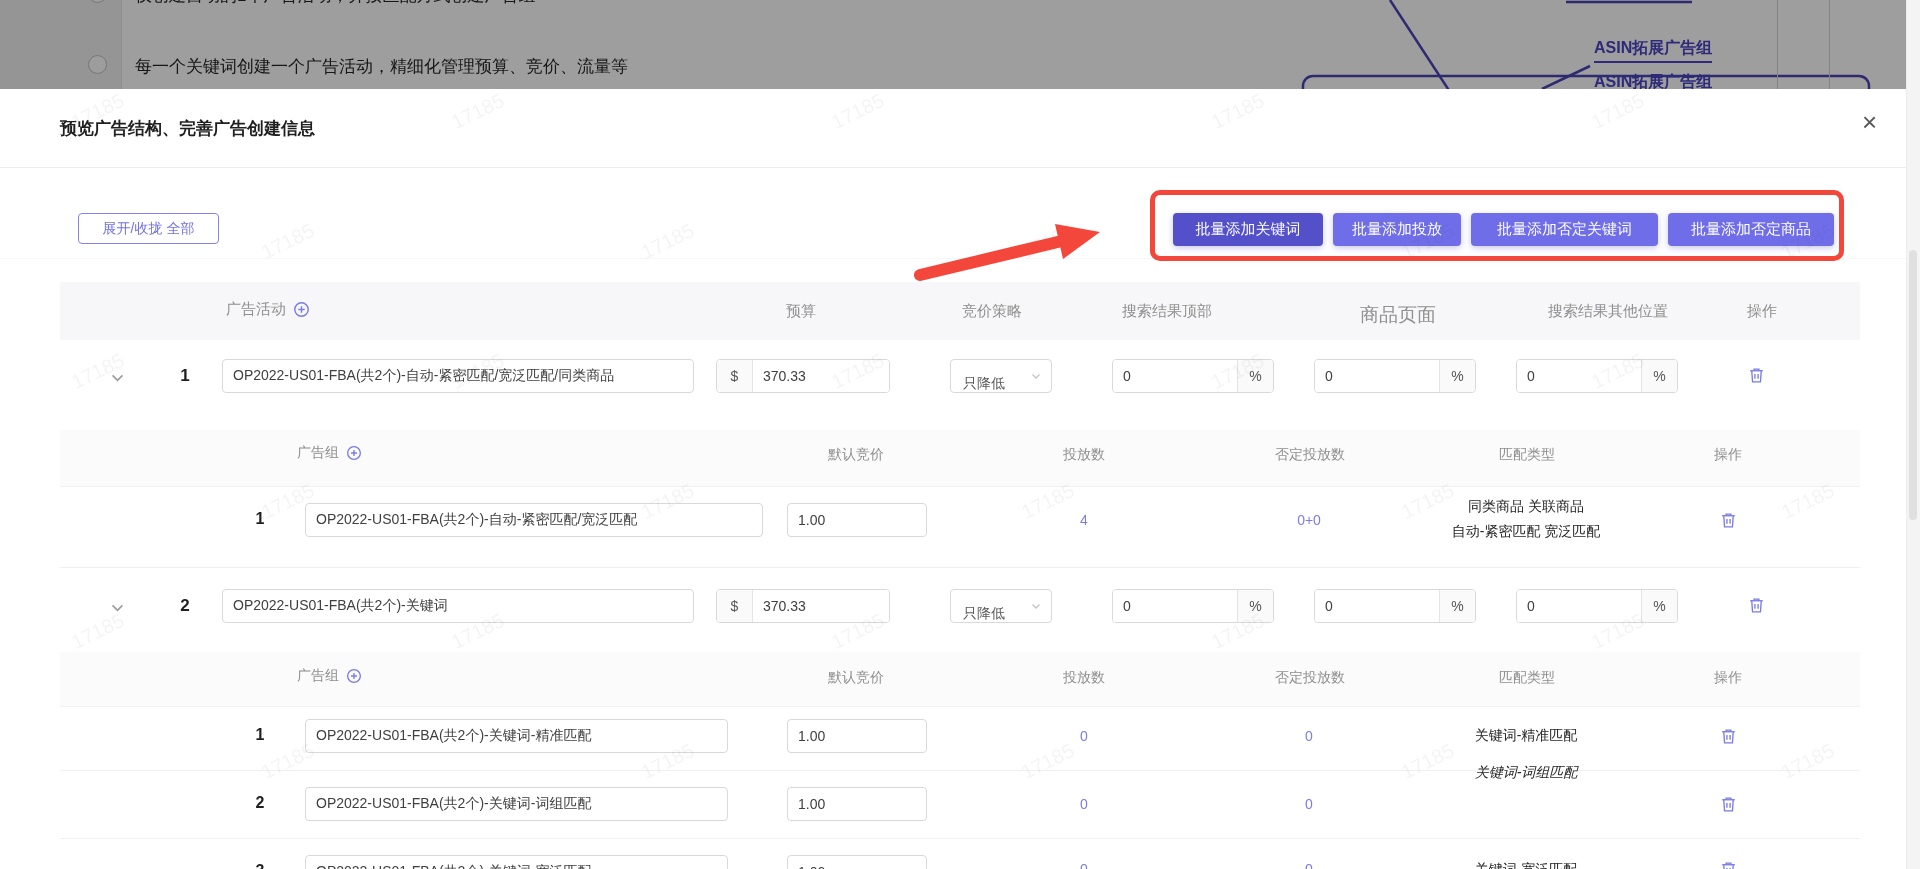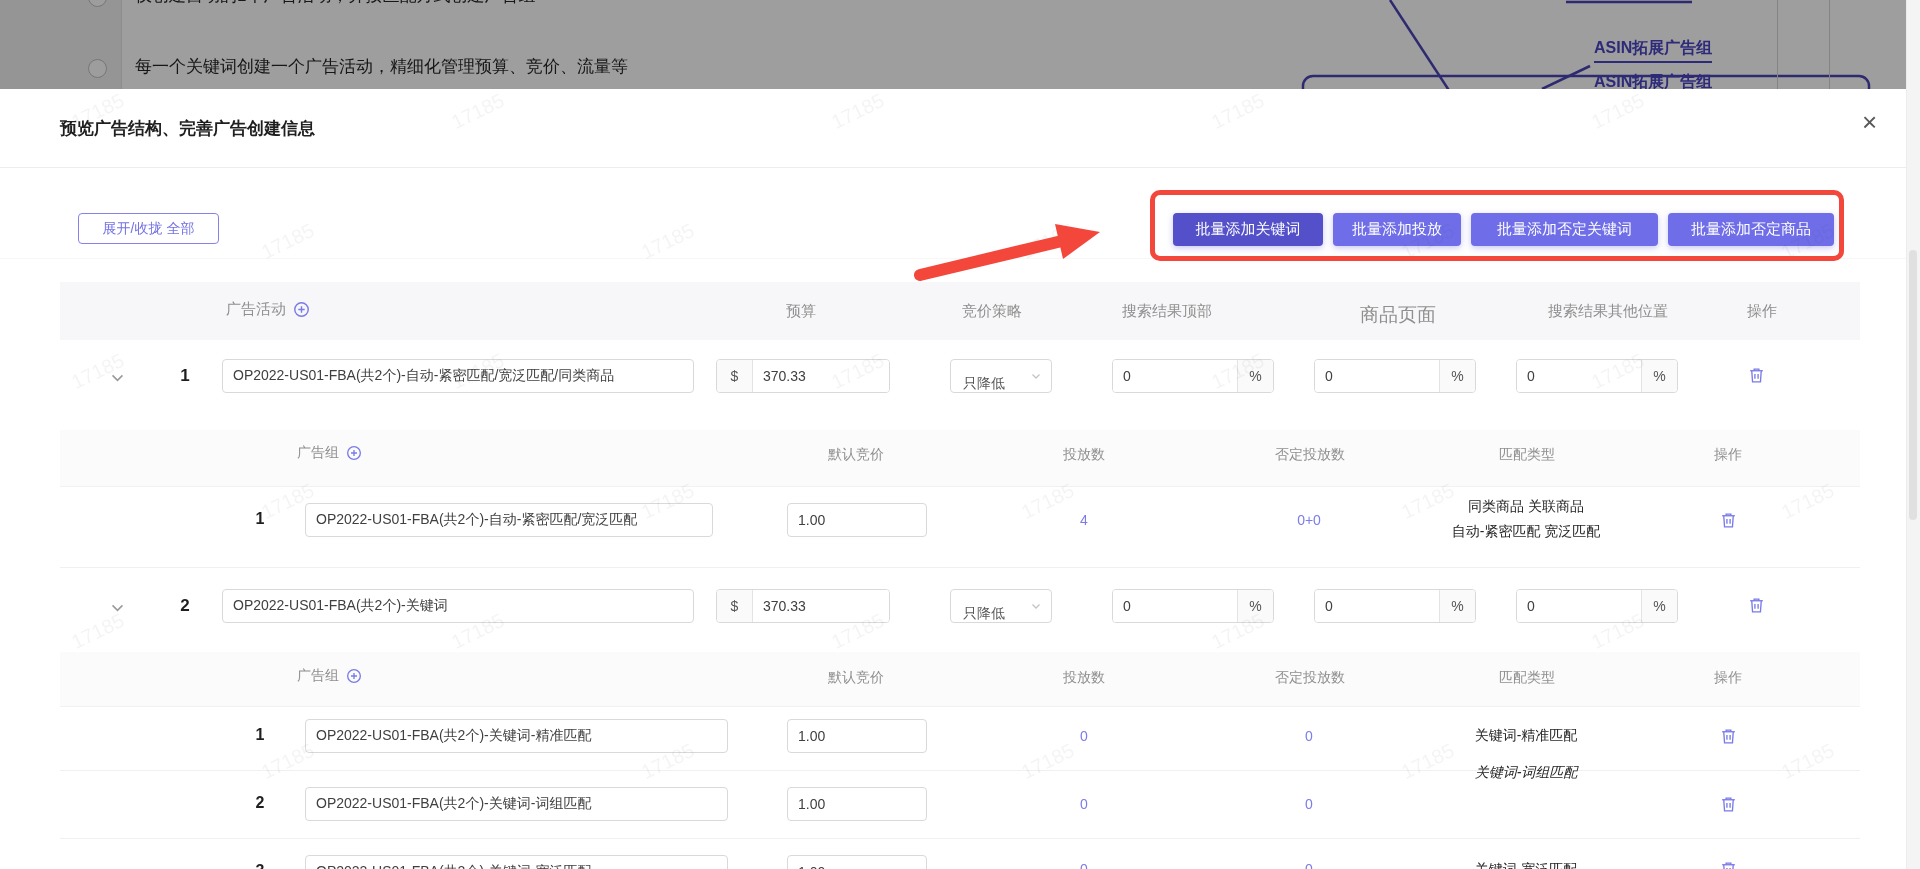--- a/index.html
+++ b/index.html
@@ -4,21 +4,21 @@
 <style>
   * { margin:0; padding:0; box-sizing:border-box; }
   html,body { background:#fff; }
   body { font-family:"Liberation Sans","DejaVu Sans",sans-serif; }
   .screen { position:relative; width:1920px; height:869px; overflow:hidden; background:#fff; }
 
   
   .bg-strip { position:absolute; left:0; top:0; width:1920px; height:89px; background:#fff; overflow:hidden; z-index:1; }
   .bg-left { position:absolute; left:0; top:0; width:122px; height:89px; background:#f0f1f2; border-right:1px solid #e2e2e2; }
   .bg-vline { position:absolute; top:0; width:1px; height:89px; background:#d6d6d6; }
-  .bg-option { position:absolute; display:flex; align-items:flex-end; gap:28px; }
+  .bg-option { position:absolute; display:flex; align-items:flex-start; gap:28px; }
   .radio { width:19px; height:19px; border-radius:50%; border:1.5px solid #bfbfbf; background:#fdfdfd; flex:0 0 auto; }
   .bg-option .opt-text { font-size:17px; color:#262626; white-space:nowrap; }
   .asin-link { position:absolute; left:1594px; color:#4b45c5; font-size:16px; font-weight:600; border-bottom:2px solid #4b45c5; padding-bottom:2px; white-space:nowrap; }
   .dim { position:absolute; left:0; top:0; width:1920px; height:89px; background:rgba(0,0,0,0.38); z-index:5; }
 
   
   .modal { position:absolute; left:0; top:89px; width:1920px; height:780px; background:#fff; z-index:10; }
   .modal-title { position:absolute; left:60px; top:28px; font-size:17px; font-weight:600; color:#1f1f1f; }
   .modal-close { position:absolute; left:1862px; top:20px; font-size:26px; color:#595959; cursor:pointer; line-height:1; }
   .hline { position:absolute; height:1px; background:#ededed; }
@@ -172,21 +172,21 @@
           </svg>
       </span>
     </div>
     <div class="th center" style="left:796px; top:357px; width:120px; font-size:14px;">默认竞价</div>
     <div class="th center" style="left:1024px; top:357px; width:120px; font-size:14px;">投放数</div>
     <div class="th center" style="left:1240px; top:357px; width:140px; font-size:14px;">否定投放数</div>
     <div class="th center" style="left:1457px; top:357px; width:140px; font-size:14px;">匹配类型</div>
     <div class="th center" style="left:1678px; top:357px; width:100px; font-size:14px;">操作</div>
 
     <div class="row-index" style="left:240px; top:421px; width:40px; font-size:16px;">1</div>
-    <input class="t-input" style="left: 305px; top: 414px; width: 408px;" value="OP2022-US01-FBA(共2个)-自动-紧密匹配/宽泛匹配">
+    <input class="t-input" style="left: 305px; top: 414px; width: 458px;" value="OP2022-US01-FBA(共2个)-自动-紧密匹配/宽泛匹配">
     <input class="t-input" style="left: 787px; top: 414px; width: 140px;" value="1.00">
     <div class="purple-val" style="left:1034px; top:423px; width:100px;">4</div>
     <div class="purple-val" style="left:1259px; top:423px; width:100px;">0+0</div>
     <div class="match-type" style="left:1376px; top:405px; width:300px;">
       <div>同类商品 关联商品</div>
       <div>自动-紧密匹配 宽泛匹配</div>
     </div>
     <span class="icon-btn" style="left:1719px; top:422px;">
       <svg width="19" height="19" viewBox="0 0 24 24" fill="none" stroke="#7a7ae8" stroke-width="1.7">
           <path d="M4 6h16"></path>

